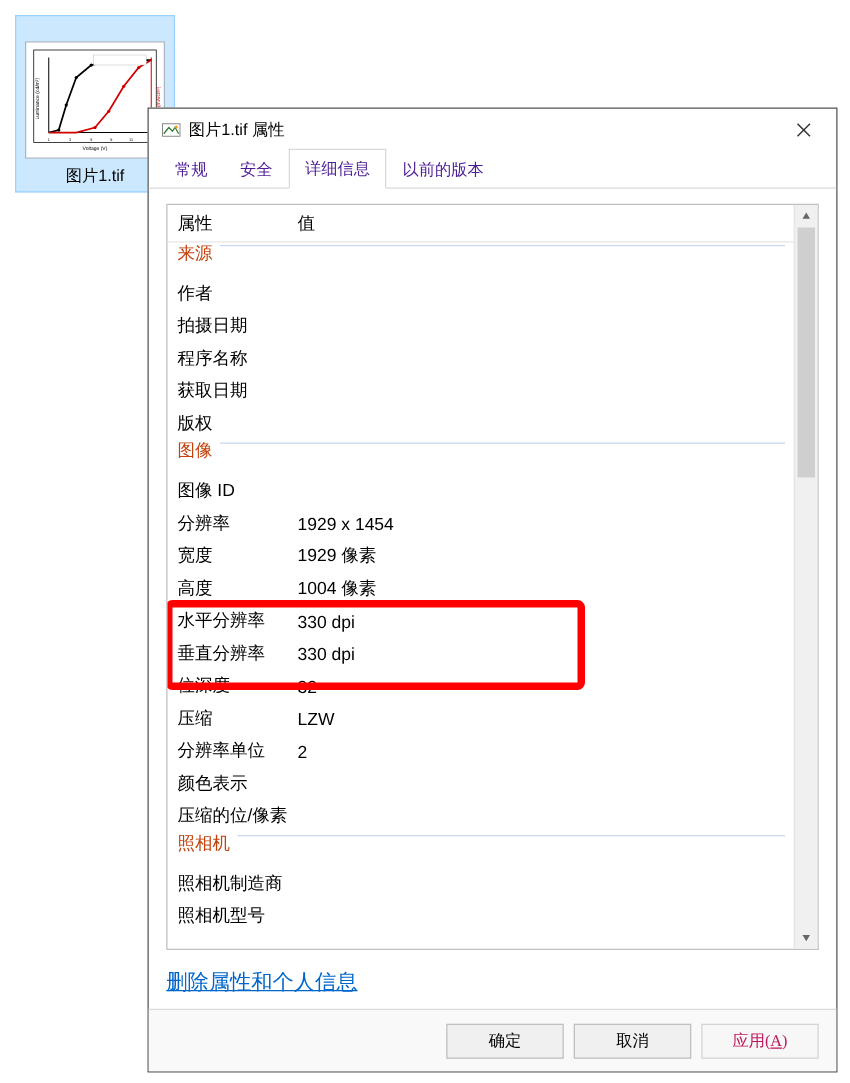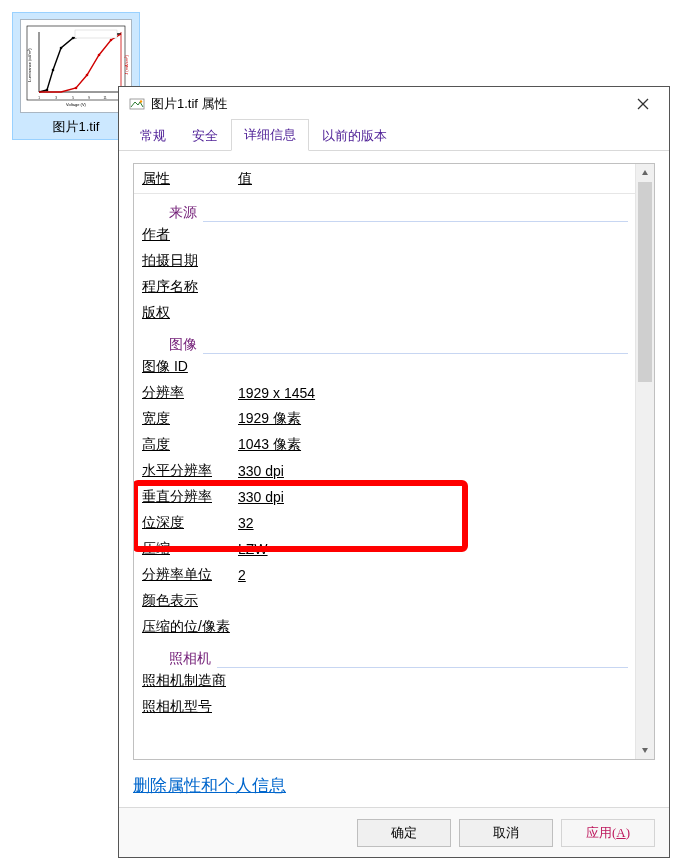--- a/index.html
+++ b/index.html
@@ -21,21 +21,21 @@
     left: 0; top: 0;
     width: 680px;
     height: 866px;
     padding: 12px;
     box-sizing: border-box;
   }
   .file-item {
     width: 128px;
     background: #cce8ff;
     border: 1px solid #99d1ff;
-    padding: 6px 4px 4px 4px;
+    padding: 20px 4px 4px 4px;
     box-sizing: border-box;
     text-align: center;
   }
   .file-thumb {
     width: 110px;
     height: 92px;
     margin: 0 auto 6px auto;
     background: #ffffff;
     border: 1px solid #aab6c2;
     position: relative;
@@ -161,45 +161,43 @@
     background: #cfcfcf;
   }
 
   .row {
     display: flex;
     align-items: center;
     height: 26px;
     padding: 0 8px;
     font-size: 14px;
     box-sizing: border-box;
-    text-decoration: underline;
   }
   .header-row {
     height: 30px;
     border-bottom: 1px solid #e6e6e6;
   }
   .col-name {
     width: 96px;
     flex-shrink: 0;
     white-space: nowrap;
   }
   .col-value {
     flex: 1;
     white-space: nowrap;
   }
 
   .group-row {
     display: flex;
-    align-items: flex-end;
+    align-items: flex-start;
     height: 28px;
     padding: 0 8px;
-    color: #701a75;
+    color: #c2410c;
     font-size: 14px;
     box-sizing: border-box;
-    margin-left: 27px;
   }
   .group-row .group-line {
     flex: 1;
     height: 1px;
     background: #c7d6f2;
     margin-left: 6px;
     margin-top: 2px;
   }
 
   
@@ -342,20 +340,24 @@
           </div>
         <div class="row">
             <span class="col-name">拍摄日期</span>
             <span class="col-value"></span>
           </div>
         <div class="row">
             <span class="col-name">程序名称</span>
             <span class="col-value"></span>
           </div>
         <div class="row">
+            <span class="col-name">获取日期</span>
+            <span class="col-value"></span>
+          </div>
+        <div class="row">
             <span class="col-name">版权</span>
             <span class="col-value"></span>
           </div>
 
         <div class="group-row">
           <span>图像</span>
           <span class="group-line"></span>
         </div>
         <div class="row">
             <span class="col-name">图像 ID</span>
@@ -364,21 +366,21 @@
         <div class="row">
             <span class="col-name">分辨率</span>
             <span class="col-value">1929 x 1454</span>
           </div>
         <div class="row">
             <span class="col-name">宽度</span>
             <span class="col-value">1929 像素</span>
           </div>
         <div class="row">
             <span class="col-name">高度</span>
-            <span class="col-value">1043 像素</span>
+            <span class="col-value">1004 像素</span>
           </div>
         <div class="row">
             <span class="col-name">水平分辨率</span>
             <span class="col-value">330 dpi</span>
           </div>
         <div class="row">
             <span class="col-name">垂直分辨率</span>
             <span class="col-value">330 dpi</span>
           </div>
         <div class="row">

